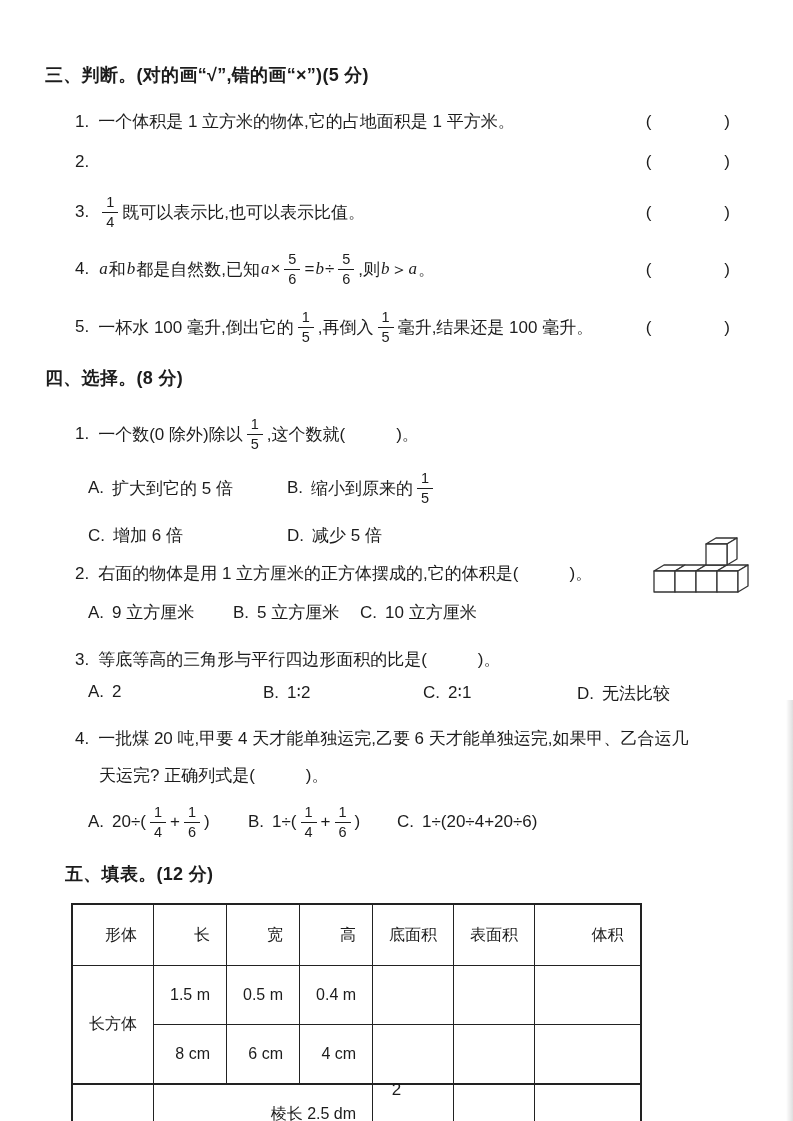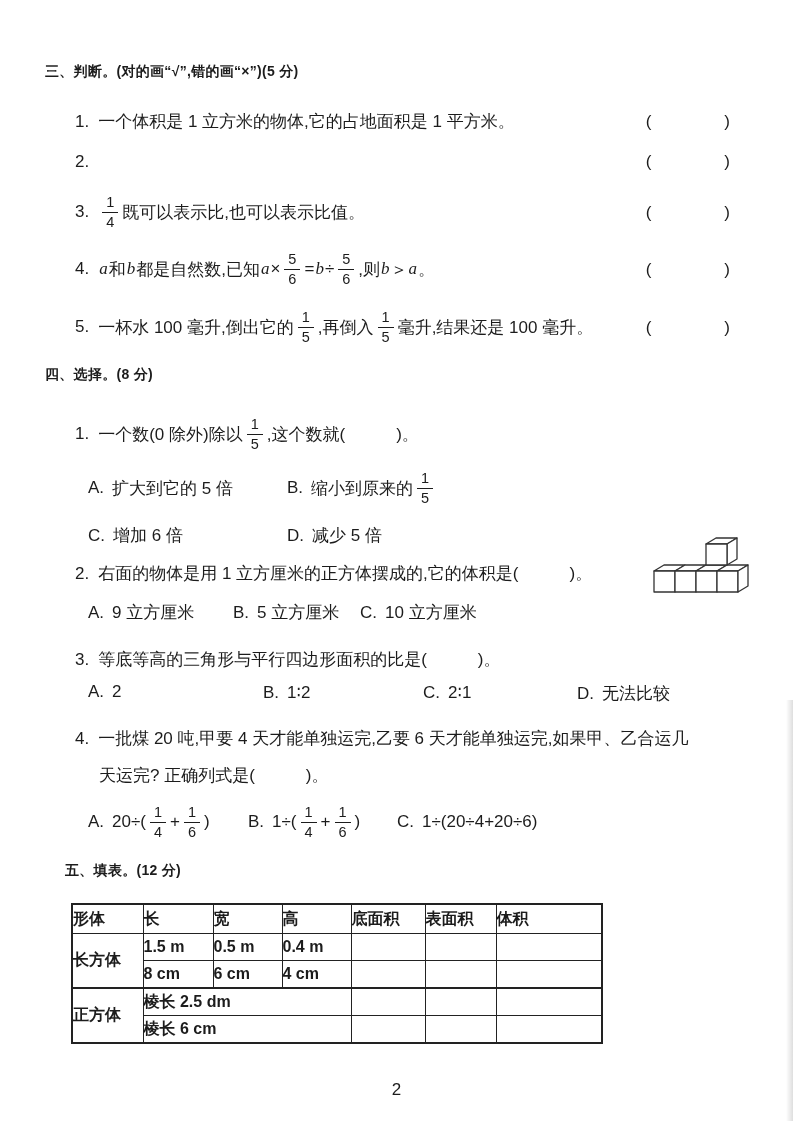--- a/index.html
+++ b/index.html
@@ -2,36 +2,36 @@
 <html><head>
 <meta charset="utf-8">
 <style>
   html,body{margin:0;padding:0;}
   body{
     width:793px;height:1121px;position:relative;background:#ffffff;
     font-family:"Liberation Sans","DejaVu Sans",sans-serif;
     color:#1c1c1c;font-size:17px;overflow:hidden;
   }
   .abs{position:absolute;white-space:nowrap;}
-  .sec-title{font-weight:bold;font-size:14px;letter-spacing:.3px;}
+  .sec-title{font-weight:bold;font-size:18px;letter-spacing:.3px;}
   .row{position:absolute;display:flex;align-items:center;white-space:nowrap;}
   .jrow{left:75px;right:62px;}
   .no{margin-right:9px;}
   .seg{display:inline-flex;align-items:center;}
   .blank{margin-left:auto;letter-spacing:1px;}
   .frac{display:inline-flex;flex-direction:column;align-items:center;
         vertical-align:middle;margin:0 4px;line-height:1;font-size:14.5px;}
   .frac .num{padding:0 4px 2.5px;}
   .frac .den{border-top:1.4px solid #1c1c1c;padding:2.5px 4px 0;}
   .var{font-style:italic;font-family:"Liberation Serif","DejaVu Serif",serif;padding:0 1px;}
   .opt{position:absolute;display:flex;align-items:center;white-space:nowrap;}
   .opt-label{margin-right:8px;}
   table.fill{border-collapse:collapse;table-layout:fixed;font-size:16px;}
-  table.fill td,table.fill th{border:1px solid #222;text-align:left;
-      vertical-align:middle;padding:0;font-weight:bold;height:26px;}
+  table.fill td,table.fill th{border:1px solid #222;text-align:right;
+      vertical-align:middle;padding:16px;font-weight:normal;height:26px;}
   table.fill{border:2px solid #222;}
   tr.hdr th{border-bottom:1.6px solid #222;height:28px;}
   tr.group-divide td{border-top:2px solid #222;}
   .edge-shade{position:absolute;right:0;top:700px;width:7px;height:421px;
       background:linear-gradient(to right,rgba(0,0,0,0),rgba(0,0,0,.13));}
   .pagenum{position:absolute;left:0;right:0;text-align:center;}
 </style>
 </head>
 <body>
 

